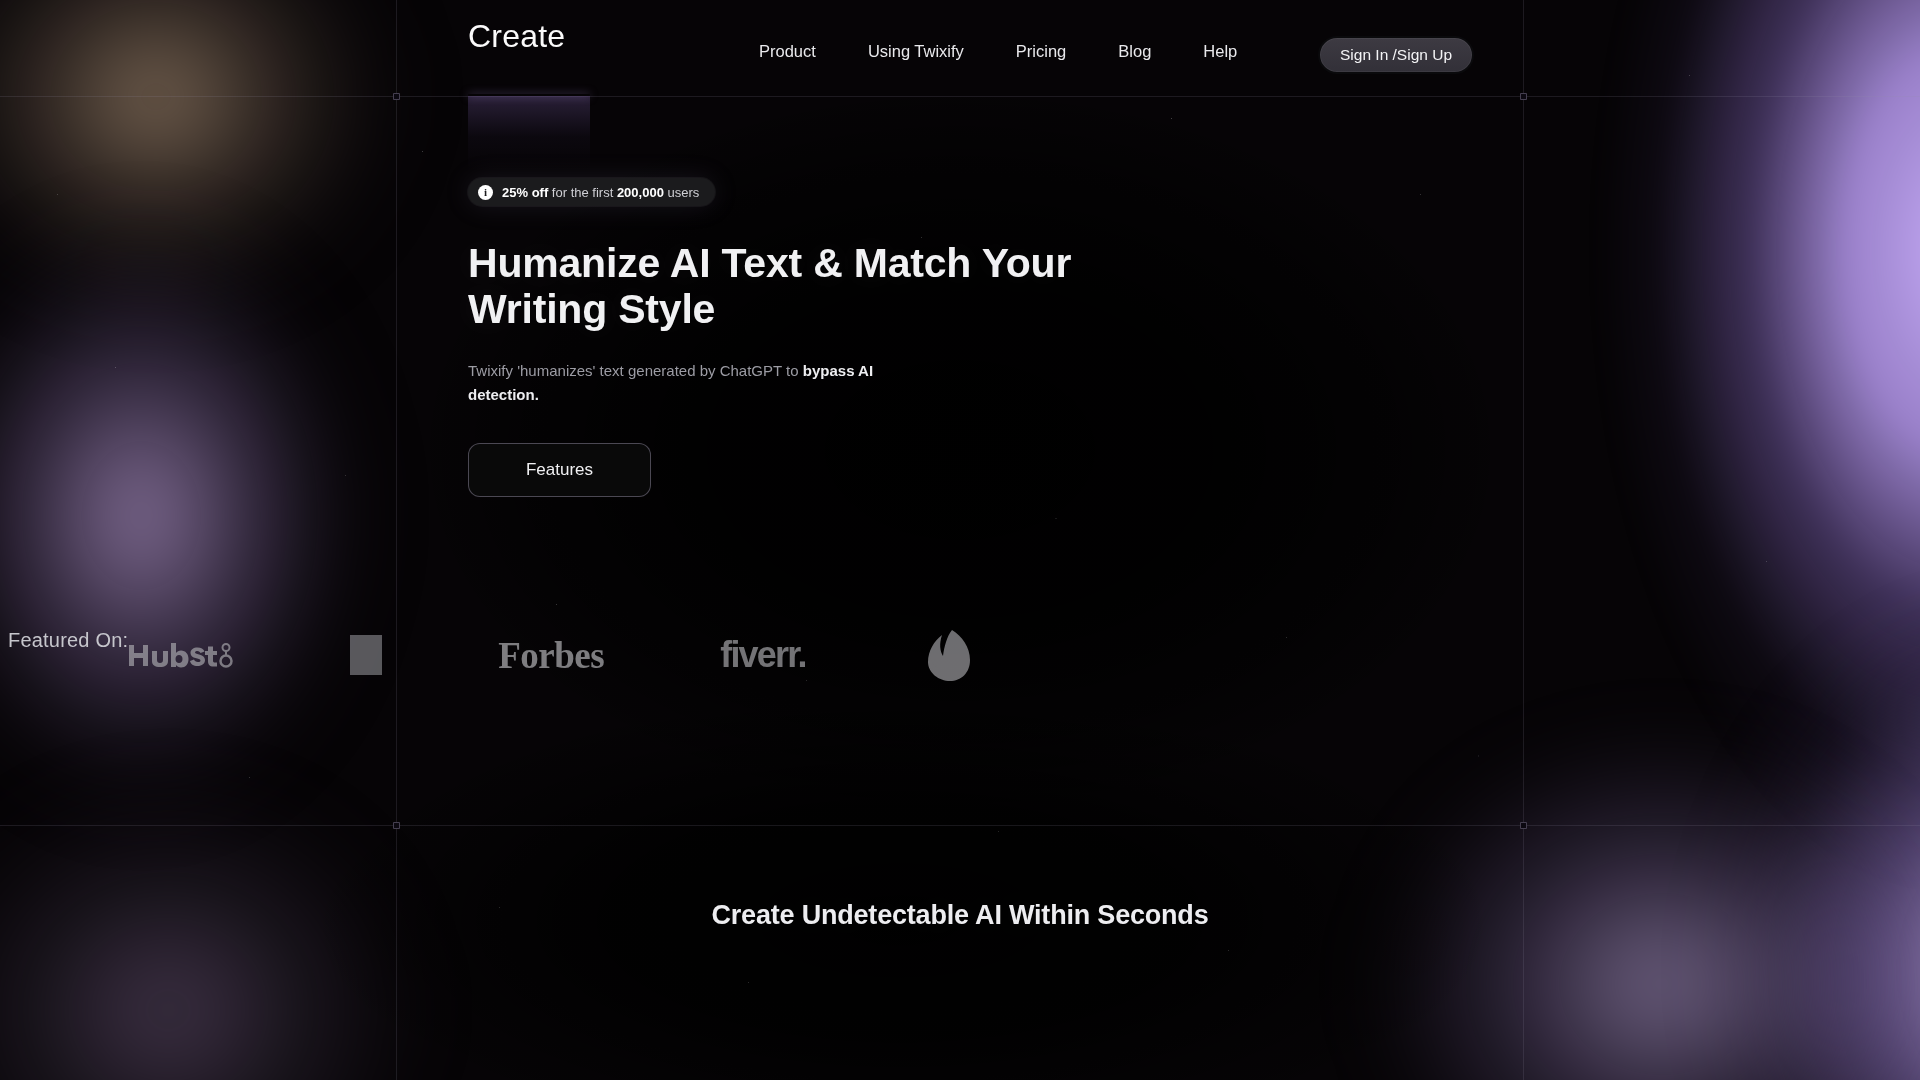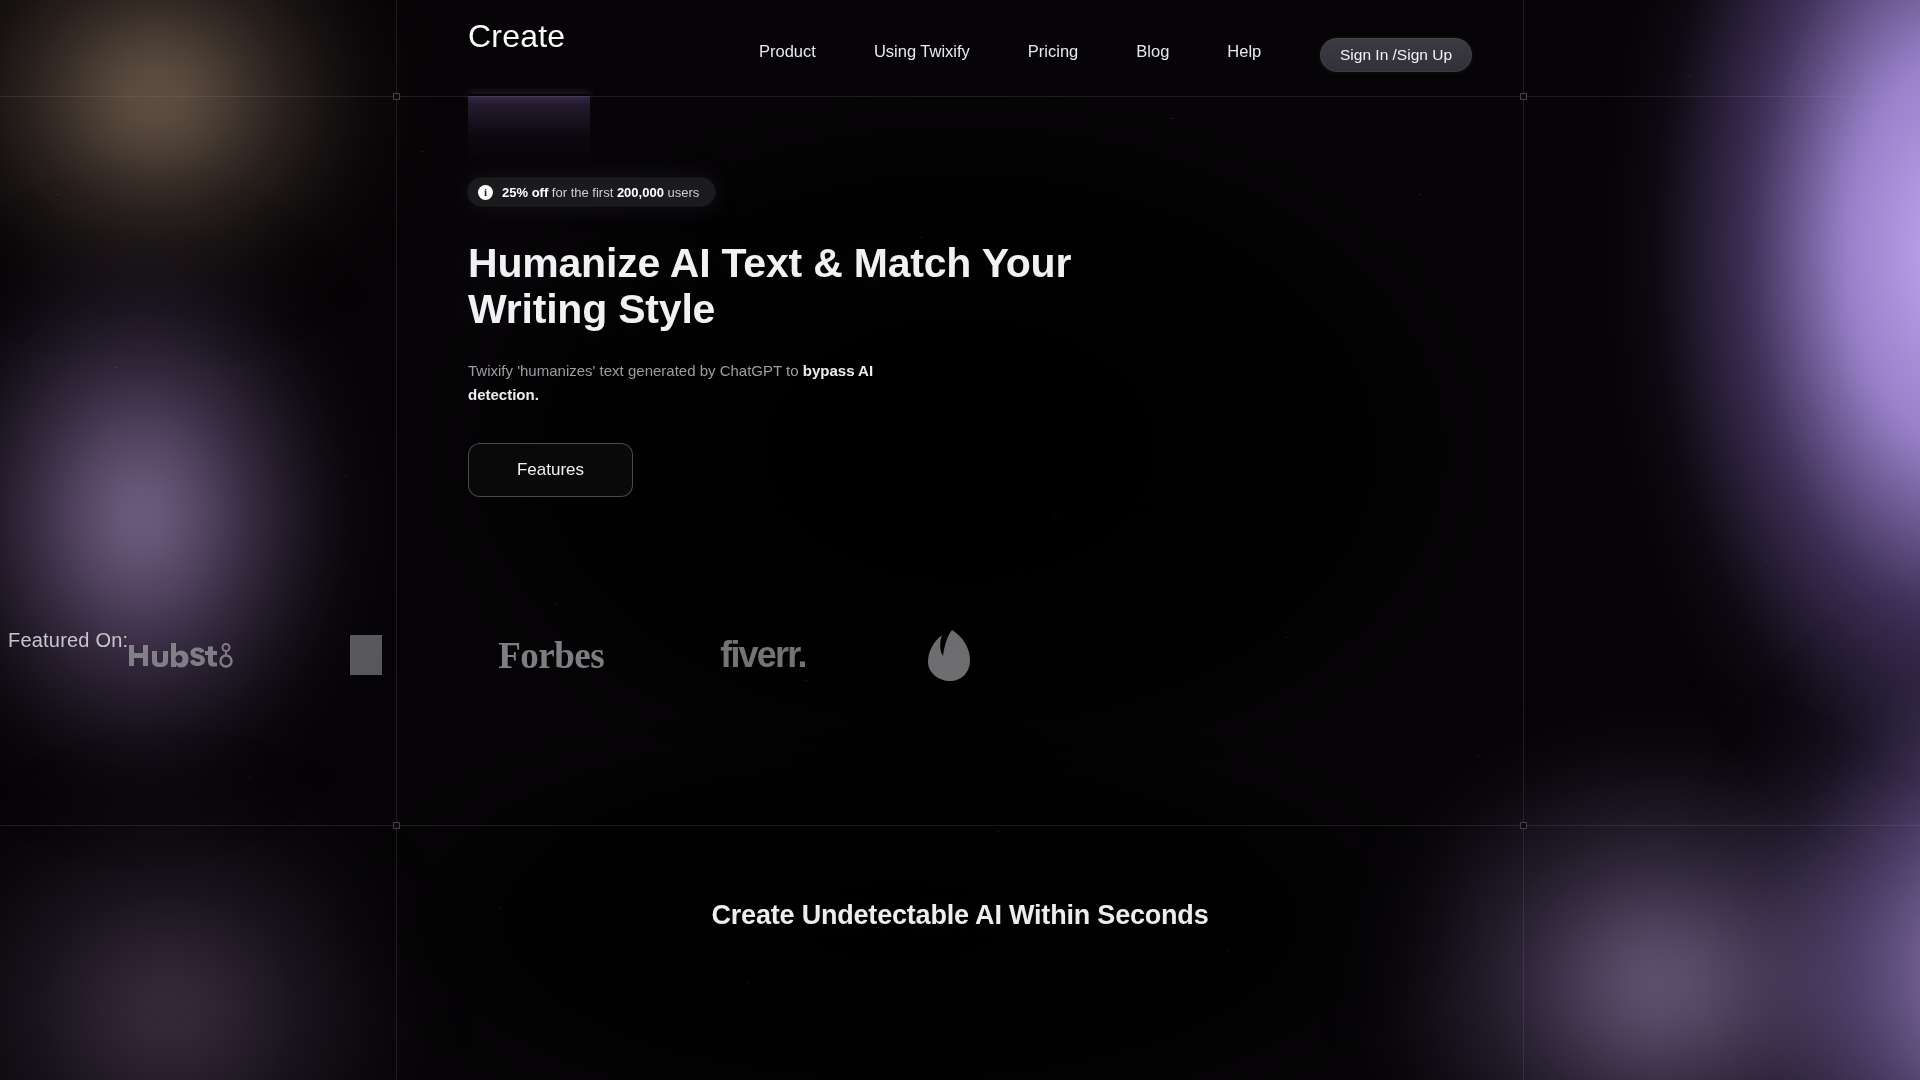--- a/index.html
+++ b/index.html
@@ -119,21 +119,21 @@
   .nav {
     position:absolute; top:0; left:0; right:0; height:96px;
     display:flex; align-items:center; z-index:30;
   }
   .brand {
     position:absolute; left:468px; top:18px;
     font-size:32px; font-weight:400; color:#fafafa; letter-spacing:0.2px;
   }
   .nav-links {
     position:absolute; left:735px; top:36px;
-    display:flex; gap:10px; align-items:center;
+    display:flex; gap:4px; align-items:center;
   }
   .nav-link {
     color:#e9e9ec; font-size:16.5px; padding:6px 24px;
     cursor:pointer; white-space:nowrap; text-decoration:none;
   }
 
   .signin-btn {
     position:absolute; left:1318px; top:36px;
     height:38px; padding:0 20px;
     display:flex; align-items:center; justify-content:center;
@@ -181,21 +181,21 @@
   p.subhead b { color:#ededf0; font-weight:700; }
 
   .cta-row { margin-top:36px; display:flex; gap:24px; }
   .btn {
     display:flex; align-items:center; justify-content:center;
     height:54px; font-size:17px; color:#f0f0f2;
     background:#090909;
     border:1px solid rgba(168,160,185,0.42);
     cursor:pointer; white-space:nowrap;
   }
-  .btn-features { width:165px; border-radius:12px; }
+  .btn-features { width:183px; border-radius:12px; }
   .btn-try { width:203px; border-radius:27px; }
 
   
   .featured-wrap {
     position:absolute; top:595px; left:8px; right:0; z-index:20;
     display:flex; flex-direction:row; align-items:center;
   }
   .featured-label { font-size:20px; color:#c6c6cc; letter-spacing:0.2px; }
   .logo-row {
     margin-top:30px;

